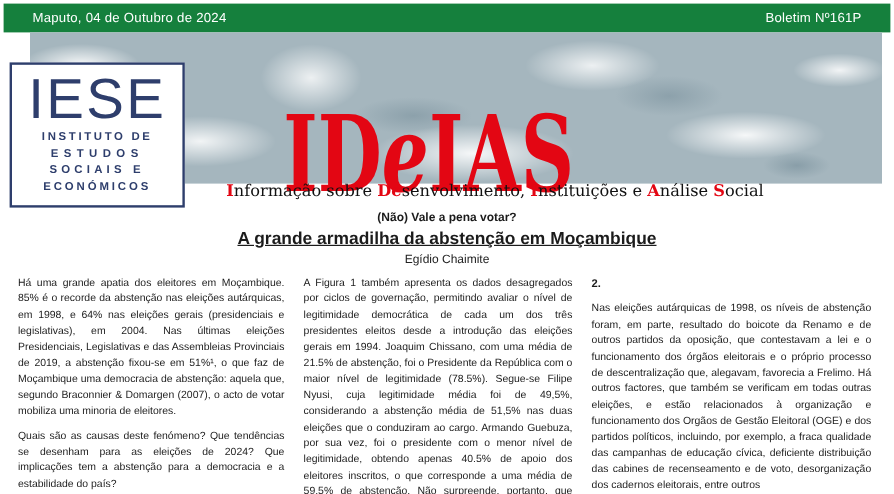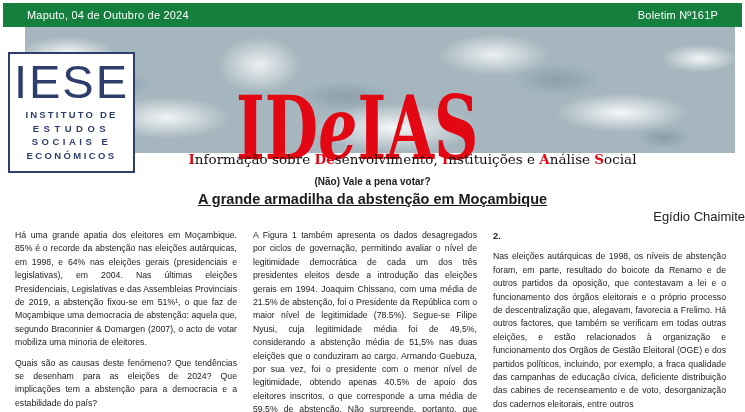--- a/index.html
+++ b/index.html
@@ -25,21 +25,21 @@
       radial-gradient(ellipse 80px 30px at 66% 22%, rgba(255,255,255,.8), rgba(255,255,255,0) 70%),
       radial-gradient(ellipse 95px 28px at 84% 68%, rgba(255,255,255,.9), rgba(255,255,255,0) 70%),
       radial-gradient(ellipse 55px 20px at 95% 25%, rgba(255,255,255,.85), rgba(255,255,255,0) 70%),
       radial-gradient(ellipse 50px 18px at 13% 45%, rgba(130,152,163,.8), rgba(130,152,163,0) 70%),
       radial-gradient(ellipse 70px 22px at 45% 55%, rgba(130,152,163,.7), rgba(130,152,163,0) 70%),
       radial-gradient(ellipse 64px 24px at 75% 42%, rgba(130,152,163,.7), rgba(130,152,163,0) 70%),
       radial-gradient(ellipse 40px 16px at 90% 88%, rgba(130,152,163,.8), rgba(130,152,163,0) 70%);
   }
   
   .logo{
-    position:absolute;left:8px;top:52px;width:127px;height:121px;background:#ffffff;
+    position:absolute;left:8px;top:52px;width:146px;height:121px;background:#ffffff;
     border:2px solid #2e3e6c;box-sizing:border-box;z-index:3;text-align:center;
     color:#2e3e6c;padding-top:2px;
   }
   .logo .acronym{
     font-family:"Liberation Sans",sans-serif;font-size:47px;line-height:52px;
     letter-spacing:2px;font-weight:400;
   }
   .logo .line{font-size:9.5px;line-height:13.5px;font-weight:700;}
   .logo .ls1{letter-spacing:2.2px;}
   .logo .ls2{letter-spacing:4.5px;}
@@ -56,21 +56,21 @@
   
   .subtitle{
     position:absolute;left:80px;right:0;top:151px;text-align:center;z-index:2;
     font-family:"DejaVu Serif",serif;font-size:13.5px;color:#111111;
   }
   .subtitle .r{color:#e30613;font-weight:bold;}
   
   .art-head{position:absolute;left:0;right:0;top:174px;text-align:center;}
   .art-title1{font-size:10px;font-weight:bold;line-height:15px;margin:0;}
   .art-title2{font-size:14.5px;font-weight:bold;line-height:20px;margin:0;text-decoration:underline;}
-  .art-author{font-size:13px;line-height:15px;margin:0;color:#222;text-align:right;}
+  .art-author{font-size:10px;line-height:15px;margin:0;color:#222;}
   
   .cols{
     position:absolute;left:15px;top:229px;width:715px;display:flex;gap:16px;
   }
   .col{font-size:8.7px;line-height:13.4px;text-align:justify;color:#1c1c1c;}
   .col1{width:222px;}
   .col2{width:224px;}
   .col3{width:233px;}
   .col p{margin:0 0 7px 0;}
   .sec-head{display:flex;font-weight:bold;font-size:9.3px;margin:1px 0 7px 0;text-align:left;}

